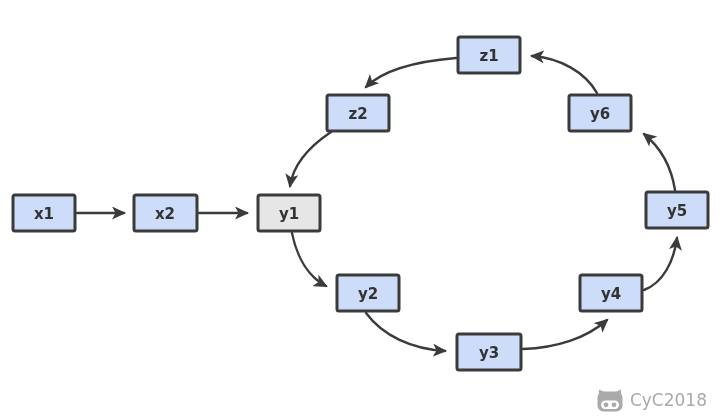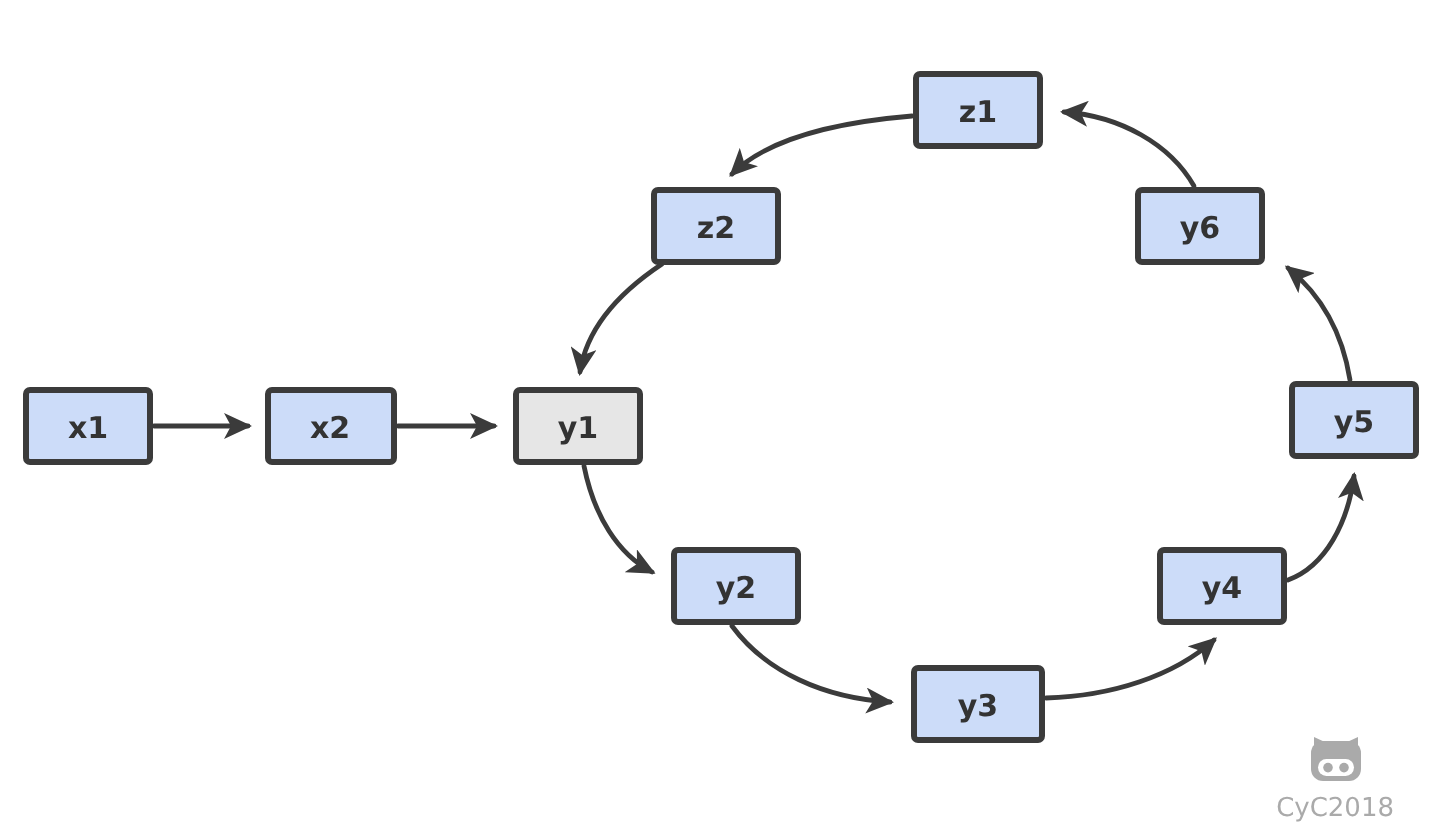--- a/index.html
+++ b/index.html
@@ -31,30 +31,29 @@
   .node-label {
     fill: var(--node-text, #333333);
     font-family: "DejaVu Sans", "Liberation Sans", sans-serif;
     font-size: 15px;
     font-weight: bold;
     text-anchor: middle;
     dominant-baseline: central;
   }
   .watermark {
     position: absolute;
-    right: 24px;
+    right: 14px;
     bottom: 5px;
     display: flex;
     align-items: center;
     gap: 6px;
     color: var(--watermark, #aaaaaa);
-    font-size: 13px;
+    font-size: 17px;
     font-family: "DejaVu Sans", "Liberation Sans", sans-serif;
     user-select: none;
-    flex-direction: column;
   }
 </style>
 </head>
 <body>
 
 <div class="canvas">
   <svg class="diagram" width="721" height="417" viewBox="0 0 721 417">
     <defs>
       <marker id="arrow" markerUnits="userSpaceOnUse" markerWidth="15" markerHeight="13" refX="12" refY="6.5" orient="auto">
         <path d="M0,0 L14,6.5 L0,13 L3.5,6.5 Z" fill="#3b3b3b"></path>

